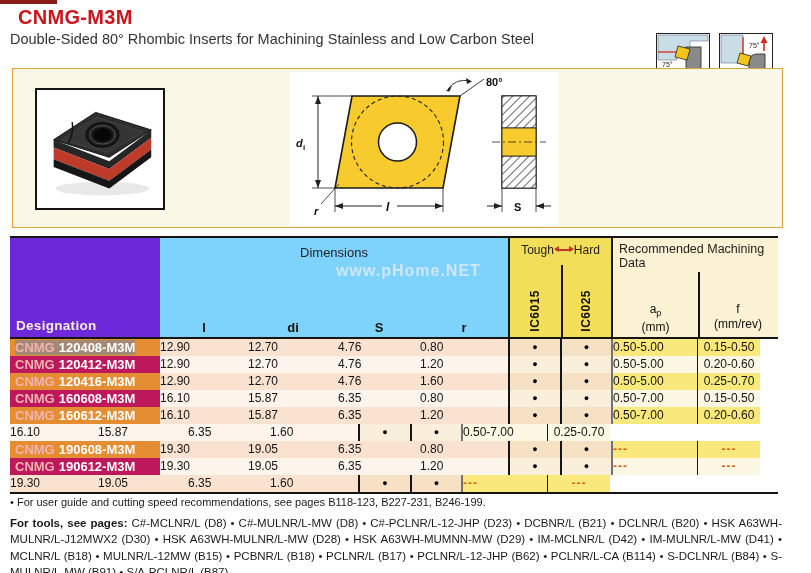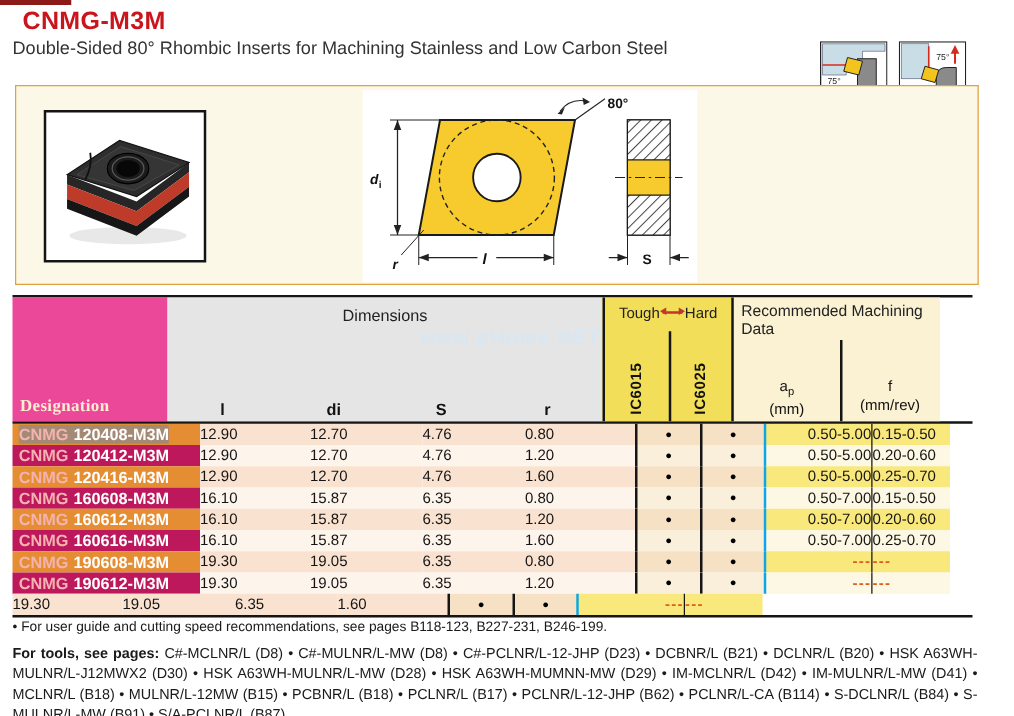--- a/index.html
+++ b/index.html
@@ -22,24 +22,24 @@
 
   
   .holders { position:absolute; left:656px; top:33px; width:133px;
              display:grid; grid-template-columns:54px 54px; column-gap:9px; row-gap:9px; }
   .holders svg { display:block; }
 
   
   .tbl { position:absolute; left:10px; top:236px; width:768px;
          border-top:2px solid #151515; border-bottom:2px solid #151515; }
   .thead { display:flex; height:101px; border-bottom:2px solid #151515; position:relative; }
-  .h-desig { width:124px; background:#ec4899; position:relative;font-family:Liberation Serif, serif; }
+  .h-desig { width:150px; background:#6d28d9; position:relative; }
   .h-desig span { position:absolute; left:6px; bottom:4px; font-size:13.5px; font-weight:bold;
                   color:#FBEFD0; letter-spacing:.3px; }
-  .h-dims { width:348px; background:#e5e5e5; position:relative; }
+  .h-dims { width:348px; background:#7dd3fc; position:relative; }
   .h-dims .grp-label { position:absolute; top:7px; width:100%; text-align:center;
                        font-size:13px; color:#222; }
   .h-dims .cols { position:absolute; bottom:2px; display:flex; width:100%; }
   .h-dims .cols div { text-align:center; font-size:13px; font-weight:bold; color:#111; }
   .h-tough { width:103px; background:#F2DE58; border-left:2px solid #151515; position:relative; }
   .th-label { position:absolute; top:5px; width:100%; text-align:center; font-size:12px;
               color:#222; white-space:nowrap; }
   .th-arrow { display:inline-block; position:relative; width:16px; height:2px;
               background:#C2362B; vertical-align:middle; margin:0 2px 2px 2px; }
   .th-arrow::before { content:""; position:absolute; left:-5px; top:-2.5px;
@@ -66,22 +66,22 @@
 
   .row { display:flex; height:17px; line-height:17px; font-size:12px; }
   .c-desig { width:150px; padding-left:5px; font-size:13px; font-weight:bold;
              white-space:nowrap; overflow:hidden; }
   .c-desig .pfx { color:#F4B3B0; margin-right:4px; }
   .c-desig .code { color:#FFFFFF; }
   .c-l  { width:88px; } .c-di { width:90px; } .c-s { width:82px; } .c-r { width:88px; }
   .c-num { color:#141414; }
   .c-g1 { width:52px; border-left:2px solid #151515; text-align:center; font-size:9px; }
   .c-g2 { width:51px; border-left:2px solid #151515; text-align:center; font-size:9px; }
-  .c-ap { width:86px; border-left:2px solid #0ea5e9; text-align:right; color:#141414; }
-  .c-f  { width:63px; border-left:1.5px solid #151515; text-align:left; color:#141414; }
+  .c-ap { width:86px; border-left:2px solid #737373; text-align:left; color:#141414; }
+  .c-f  { width:63px; border-left:1.5px solid #151515; text-align:center; color:#141414; }
   .row.odd  .c-desig { background:#E58D33; }
   .row.even .c-desig { background:#be185d; }
   .row.odd  .c-num  { background:#FAE2D0; }
   .row.even .c-num  { background:#FDF4EC; }
   .row.odd  .c-g1, .row.odd  .c-g2 { background:#F6E1C4; }
   .row.even .c-g1, .row.even .c-g2 { background:#FAEFDA; }
   .row.odd  .c-ap, .row.odd  .c-f { background:#F9E87B; }
   .row.even .c-ap, .row.even .c-f { background:#FCF8E3; }
   .dash { color:#DD5F1E; font-weight:bold; letter-spacing:1px; }
   .sel { background:rgba(118,136,164,.58); border-radius:1px; }
@@ -316,21 +316,20 @@
       <div class="c-num c-l">16.10</div>
         <div class="c-num c-di">15.87</div>
       <div class="c-num c-s">6.35</div>
         <div class="c-num c-r">1.20</div>
       <div class="c-g1">●</div>
         <div class="c-g2">●</div>
       <div class="c-ap">0.50-7.00</div>
         <div class="c-f">0.20-0.60</div>
     </div>
     <div class="row even">
-      <div class="c-desig"><span class="pfx">CNMG</span><span class="code">160616-M3M</span></div>
       <div class="c-num c-l">16.10</div>
         <div class="c-num c-di">15.87</div>
       <div class="c-num c-s">6.35</div>
         <div class="c-num c-r">1.60</div>
       <div class="c-g1">●</div>
         <div class="c-g2">●</div>
       <div class="c-ap">0.50-7.00</div>
         <div class="c-f">0.25-0.70</div>
     </div>
     <div class="row odd">

